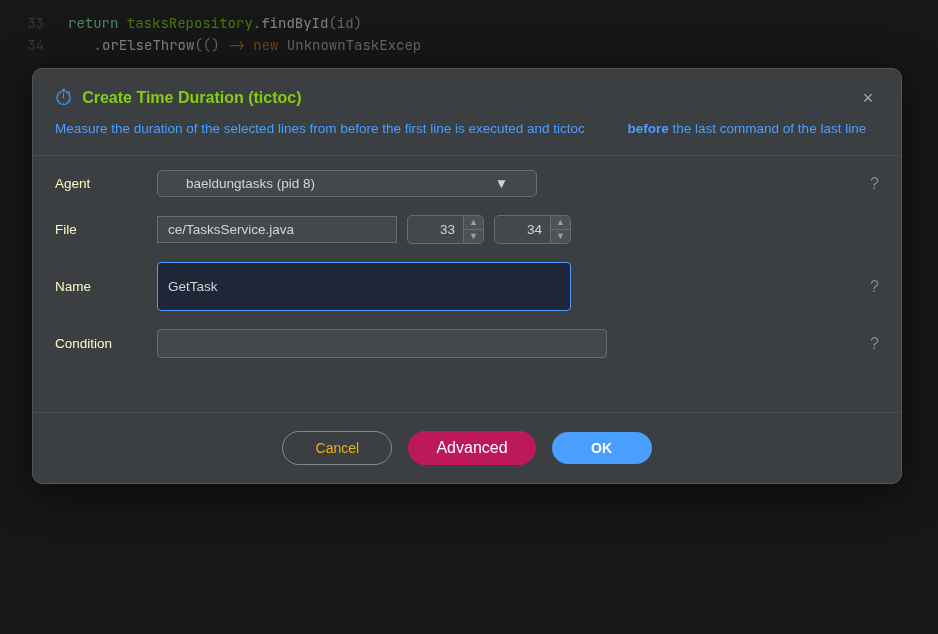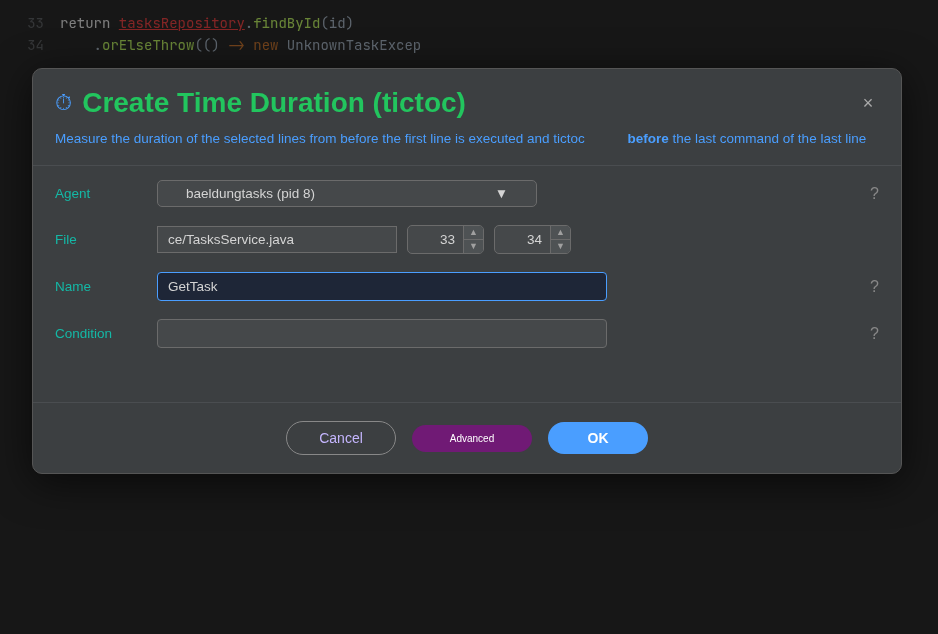--- a/index.html
+++ b/index.html
@@ -29,24 +29,24 @@
       gap: 16px;
     }
 
     .bg-editor .line-num {
       color: #606366;
       min-width: 24px;
       text-align: right;
       user-select: none;
     }
 
-    .kw-return { color: #e5e5e5; }
+    .kw-return { color: #86efac; margin-left: 8px; }
     .kw-new { color: #cc7832; }
-    .obj-name { color: #ef4444; text-decoration: underline; }
-    .method-name { color: #bef264; }
+    .obj-name { color: #84cc16; }
+    .method-name { color: #e5e5e5; }
     .arrow { color: #cc7832; }
 
     
     .overlay {
       position: absolute;
       inset: 0;
       background: rgba(0,0,0,0.45);
     }
 
     
@@ -76,23 +76,23 @@
       gap: 10px;
     }
 
     .clock-icon {
       color: #4a9eff;
       font-size: 22px;
       line-height: 1;
     }
 
     .dialog-title {
-      font-size: 28px;
+      font-size: 16px;
       font-weight: 600;
-      color: #22c55e;
+      color: #84cc16;
     }
 
     .close-btn {
       width: 22px;
       height: 22px;
       background: none;
       border: none;
       color: #aaa;
       font-size: 18px;
       cursor: pointer;
@@ -129,21 +129,21 @@
 
     .form-row {
       display: flex;
       align-items: center;
       margin-bottom: 18px;
       gap: 12px;
     }
 
     .form-label {
       font-size: 13.5px;
-      color: #14b8a6;
+      color: #fef9c3;
       min-width: 90px;
     }
 
     .form-control-group {
       display: flex;
       align-items: center;
       gap: 10px;
       flex: 1;
     }
 
@@ -222,24 +222,24 @@
     .spin-sep {
       height: 1px;
       background: #6b6b6b;
     }
 
     
     .name-input {
       background: #1e2637;
       border: 1.5px solid #4a9eff;
       border-radius: 4px;
-      padding: 6px 10px;
+      padding: 16px 10px;
       color: #d4d4d4;
       font-size: 13.5px;
-      width: 450px;
+      width: 414px;
       outline: none;
       caret-color: #d4d4d4;
     }
 
     
     .condition-input {
       background: #45484a;
       border: 1px solid #6b6b6b;
       border-radius: 4px;
       padding: 6px 10px;
@@ -276,33 +276,33 @@
       justify-content: center;
       gap: 16px;
       padding: 18px 22px;
     }
 
     .btn-cancel {
       background: transparent;
       border: 1.5px solid #888;
       border-radius: 20px;
       padding: 8px 28px;
-      color: #c4b5fd;
+      color: #eab308;
       font-size: 14px;
       cursor: pointer;
       min-width: 110px;
     }
 
     .btn-advanced {
-      background: #701a75;
+      background: #be185d;
       border: none;
       border-radius: 20px;
       padding: 8px 28px;
       color: #fff;
-      font-size: 10px;
+      font-size: 16px;
       font-weight: 500;
       cursor: pointer;
       min-width: 120px;
     }
 
     .btn-ok {
       background: #4a9eff;
       border: none;
       border-radius: 20px;
       padding: 8px 28px;

